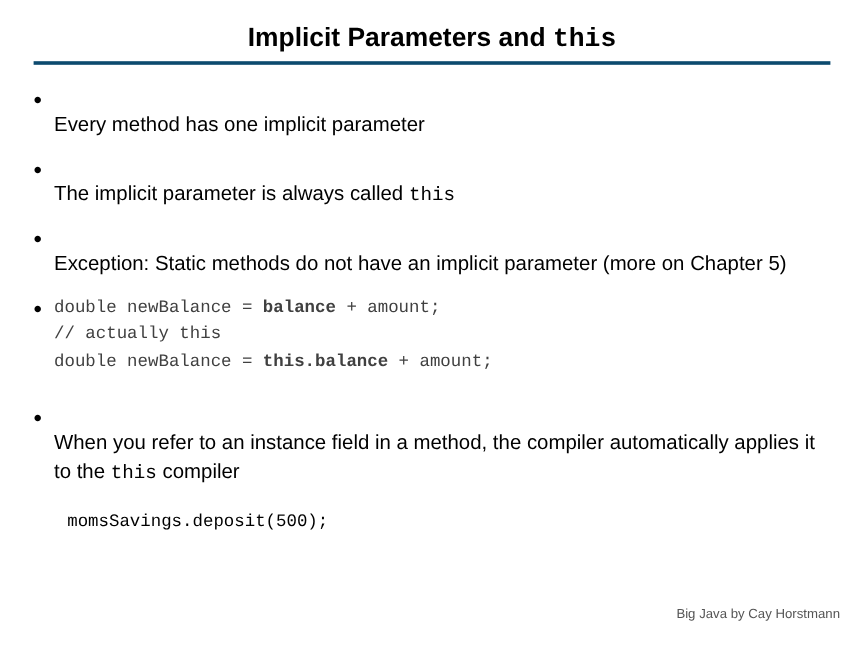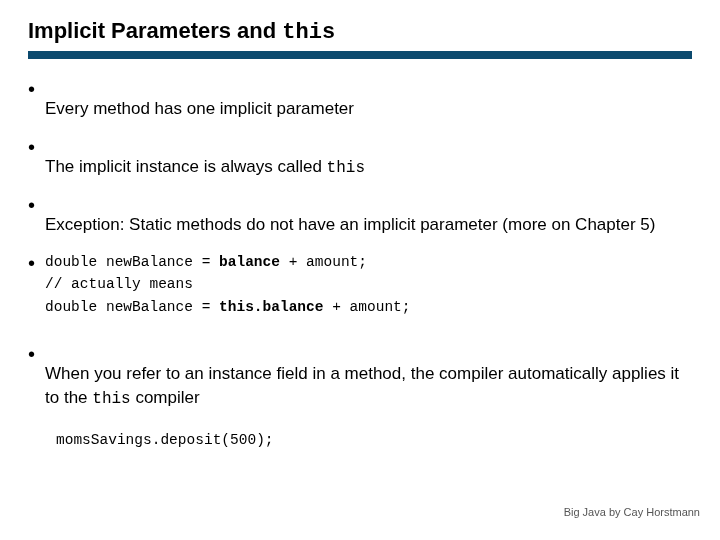--- a/index.html
+++ b/index.html
@@ -17,23 +17,24 @@
     .slide {
       width: 720px;
       height: 540px;
       padding: 18px 28px 12px 28px;
       display: flex;
       flex-direction: column;
       position: relative;
     }
 
     .title-bar {
-      border-bottom: 8px solid #0c4a6e;
+      border-bottom: 3px solid #0c4a6e;
       padding-bottom: 6px;
       margin-bottom: 18px;
+      text-align: center;
     }
 
     .title-text {
       font-size: 22px;
       font-weight: bold;
       color: #000000;
     }
 
     .title-code {
       font-family: 'Courier New', Courier, monospace;
@@ -72,21 +73,21 @@
 
     .inline-code {
       font-family: 'Courier New', Courier, monospace;
       font-size: 16px;
       color: #000000;
     }
 
     .code-block {
       font-family: 'Courier New', Courier, monospace;
       font-size: 14.5px;
-      color: #000000;
+      color: #404040;
       margin-left: 28px;
       margin-bottom: 14px;
       line-height: 1.55;
     }
 
     .code-bold {
       font-weight: bold;
     }
 
     .code-line {
@@ -124,34 +125,34 @@
   <div class="content">
 
     <div class="bullet-item">
       <span class="bullet-dot">•</span>
       <span class="bullet-text">Every method has one implicit parameter</span>
     </div>
 
     <div class="bullet-item">
       <span class="bullet-dot">•</span>
       <span class="bullet-text">
-        <span>The implicit  instance is always called </span><span class="inline-code">this</span><span></span>
+        <span>The implicit  parameter is always called </span><span class="inline-code">this</span><span></span>
       </span>
     </div>
 
     <div class="bullet-item">
       <span class="bullet-dot">•</span>
       <span class="bullet-text">Exception: Static methods do not have an implicit  parameter (more on Chapter 5)</span>
     </div>
 
     <div class="bullet-item" style="align-items:flex-start; margin-bottom:10px;">
       <span class="bullet-dot">•</span>
       <div class="code-block" style="margin-left:0;">
         <span class="code-line">double newBalance = <span class="code-bold">balance</span> + amount;</span>
-        <span class="code-line">// actually means</span>
+        <span class="code-line">// actually this</span>
         <span class="code-line">double newBalance = <span class="code-bold">this.balance</span> + amount;</span>
       </div>
     </div>
 
     <div class="bullet-item">
       <span class="bullet-dot">•</span>
       <span class="bullet-text">
         <span>When you refer to an instance field in a method, the compiler automatically applies it to the </span><span class="inline-code">this</span><span> compiler</span>
       </span>
     </div>

